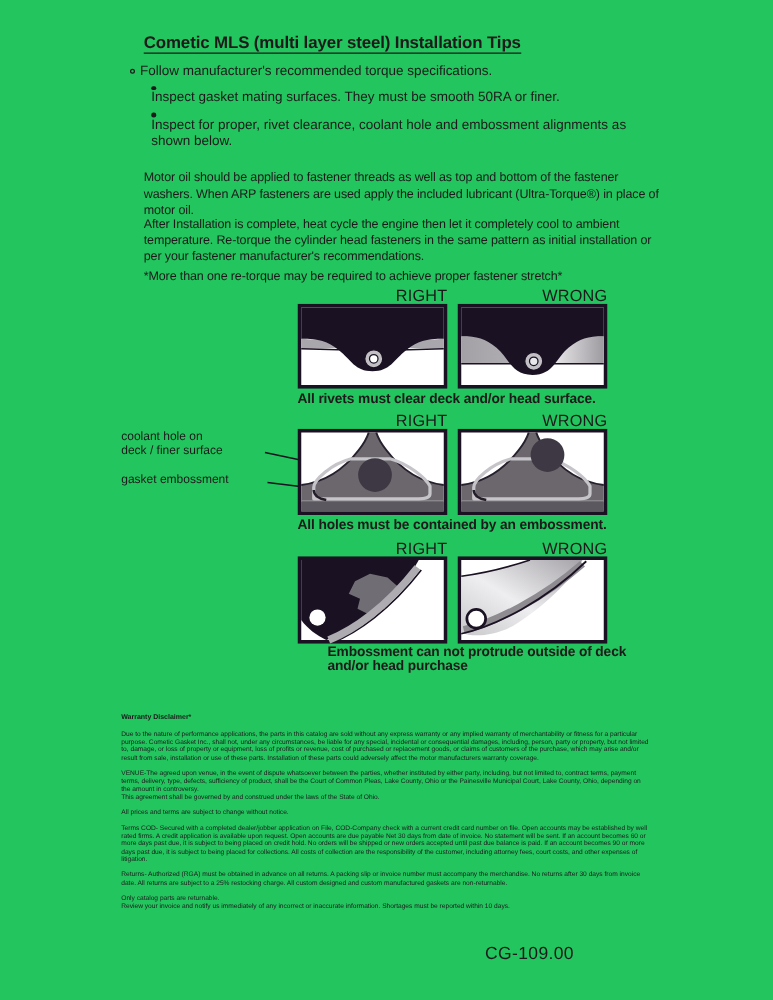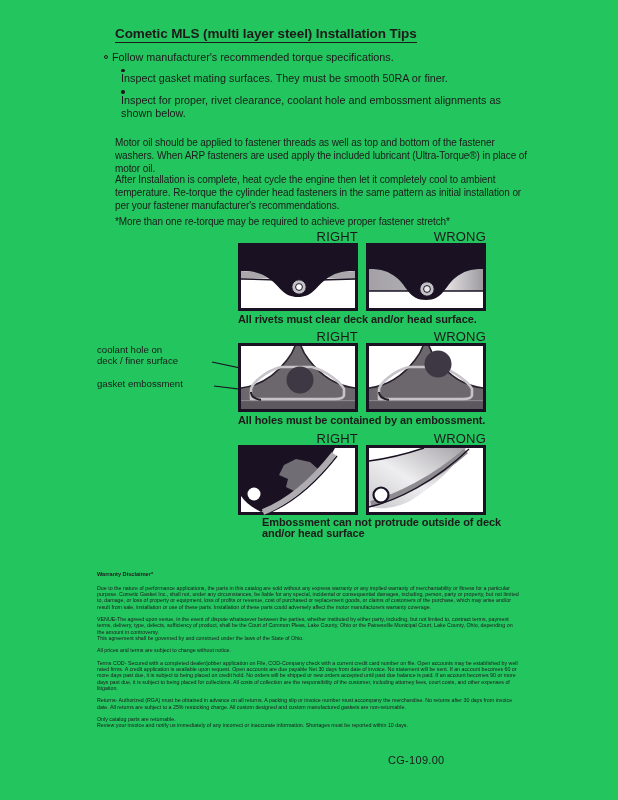--- a/index.html
+++ b/index.html
@@ -60,21 +60,21 @@
 
   .set3-right-lbl { left: 238px; top: 431px; }
   .set3-wrong-lbl { left: 366px; top: 431px; }
   .set3-p1 { left: 238px; top: 445px; }
   .set3-p2 { left: 366px; top: 445px; }
   .set3-cap { left: 238px; top: 517px; width: 250px; margin-left: 24px; }
 
   .disclaimer { left: 97px; top: 571px; width: 424px; font-size: 5.3px; line-height: 6.15px; letter-spacing: 0; }
   .disclaimer .dh { font-size: 5.6px; font-weight: bold; margin-bottom: 8px; }
   .disclaimer p { margin-bottom: 6.5px; }
-  .page-code { left: 388px; top: 754px; font-size: 11px; letter-spacing: 0.3px; }
+  .page-code { left: 388px; top: 754px; font-size: 14px; letter-spacing: 0.3px; }
 
   svg { display: block; }
 </style>
 </head>
 <body>
 
 <div class="page">
 
   <div class="abs title">Cometic MLS (multi layer steel) Installation Tips</div>
 
@@ -202,21 +202,21 @@
       <path d="M3,16 C26,13 46,7 58,3 H100 C90,20 70,40 44,56 C28,64 12,65 3,61 Z" fill="url(#g3)"></path>
       <path d="M5,59 C30,53 68,34 100,6" stroke="#8e8b91" stroke-width="6" fill="none"></path>
       <path d="M3,16 C26,13 46,7 58,3" stroke="#1a1122" stroke-width="1.4" fill="none"></path>
       <path d="M3,62 C30,56 70,36 103,4" stroke="#1a1122" stroke-width="1.4" fill="none"></path>
       <circle cx="15" cy="50" r="7.5" fill="#ffffff" stroke="#1a1122" stroke-width="2.2"></circle>
     </svg>
   </div>
 
   <div class="abs dg-caption set3-cap">
     <div>Embossment can not protrude outside of deck</div>
-    <div>and/or head surface</div>
+    <div>and/or head purchase</div>
   </div>
 
   <div class="abs disclaimer">
     <div class="dh">Warranty Disclaimer*</div>
     <p>Due to the nature of performance applications, the parts in this catalog are sold without any express warranty or any implied warranty of merchantability or fitness for a particular purpose.  Cometic Gasket Inc., shall not, under any circumstances, be liable for any special, incidental or consequential damages, including, person, party or property, but not limited to, damage, or loss of property or equipment, loss of profits or revenue, cost of purchased or replacement goods, or claims of customers of the purchase, which may arise and/or result from sale, installation or use of these parts.  Installation of these parts could adversely affect the motor manufacturers warranty coverage.</p>
     <p>
       <span>VENUE-The agreed upon venue, in the event of dispute whatsoever between the parties, whether instituted by either party, including, but not limited to, contract terms, payment terms, delivery, type, defects, sufficiency of product, shall be the Court of Common Pleas, Lake County, Ohio or the Painesville Municipal Court, Lake County, Ohio, depending on the amount in controversy.</span><br>
       <span>This agreement shall be governed by and construed under the laws of the State of Ohio.</span>
     </p>
     <p>All prices and terms are subject to change without notice.</p>

